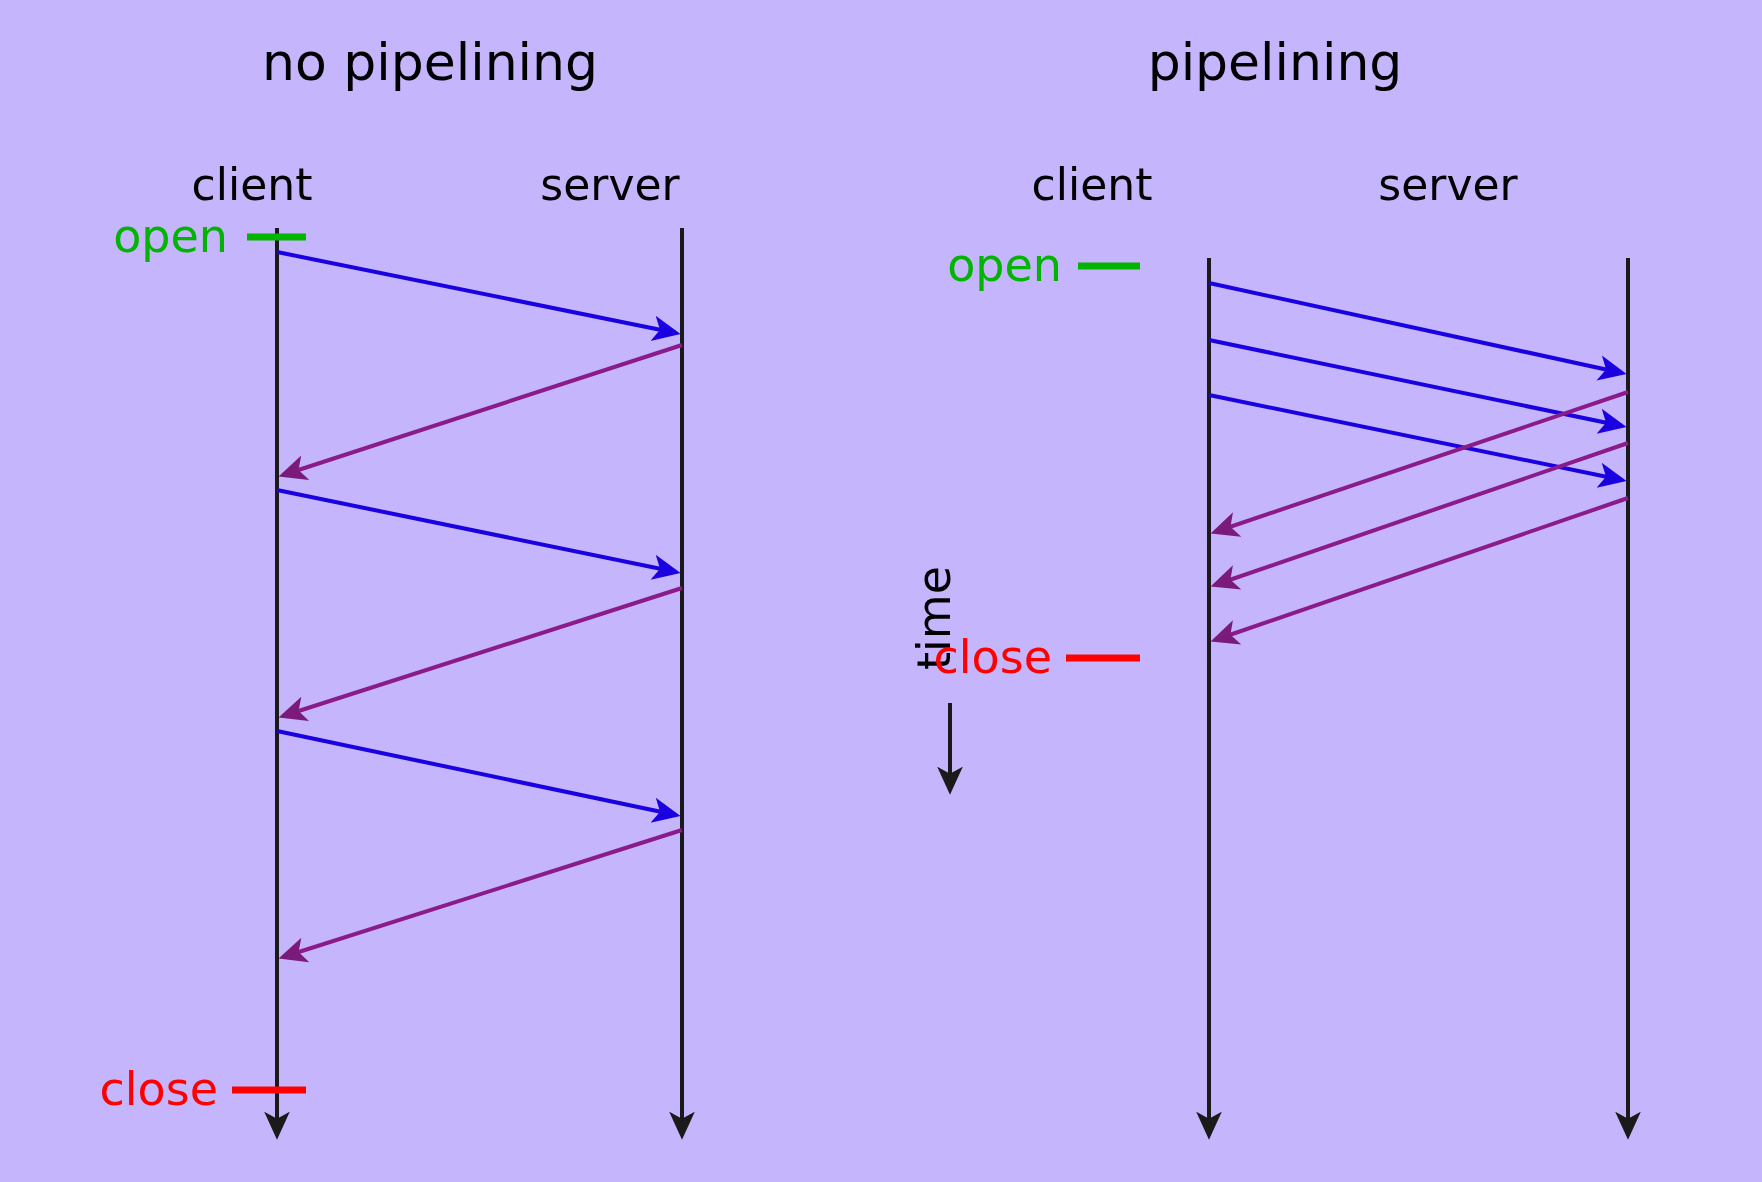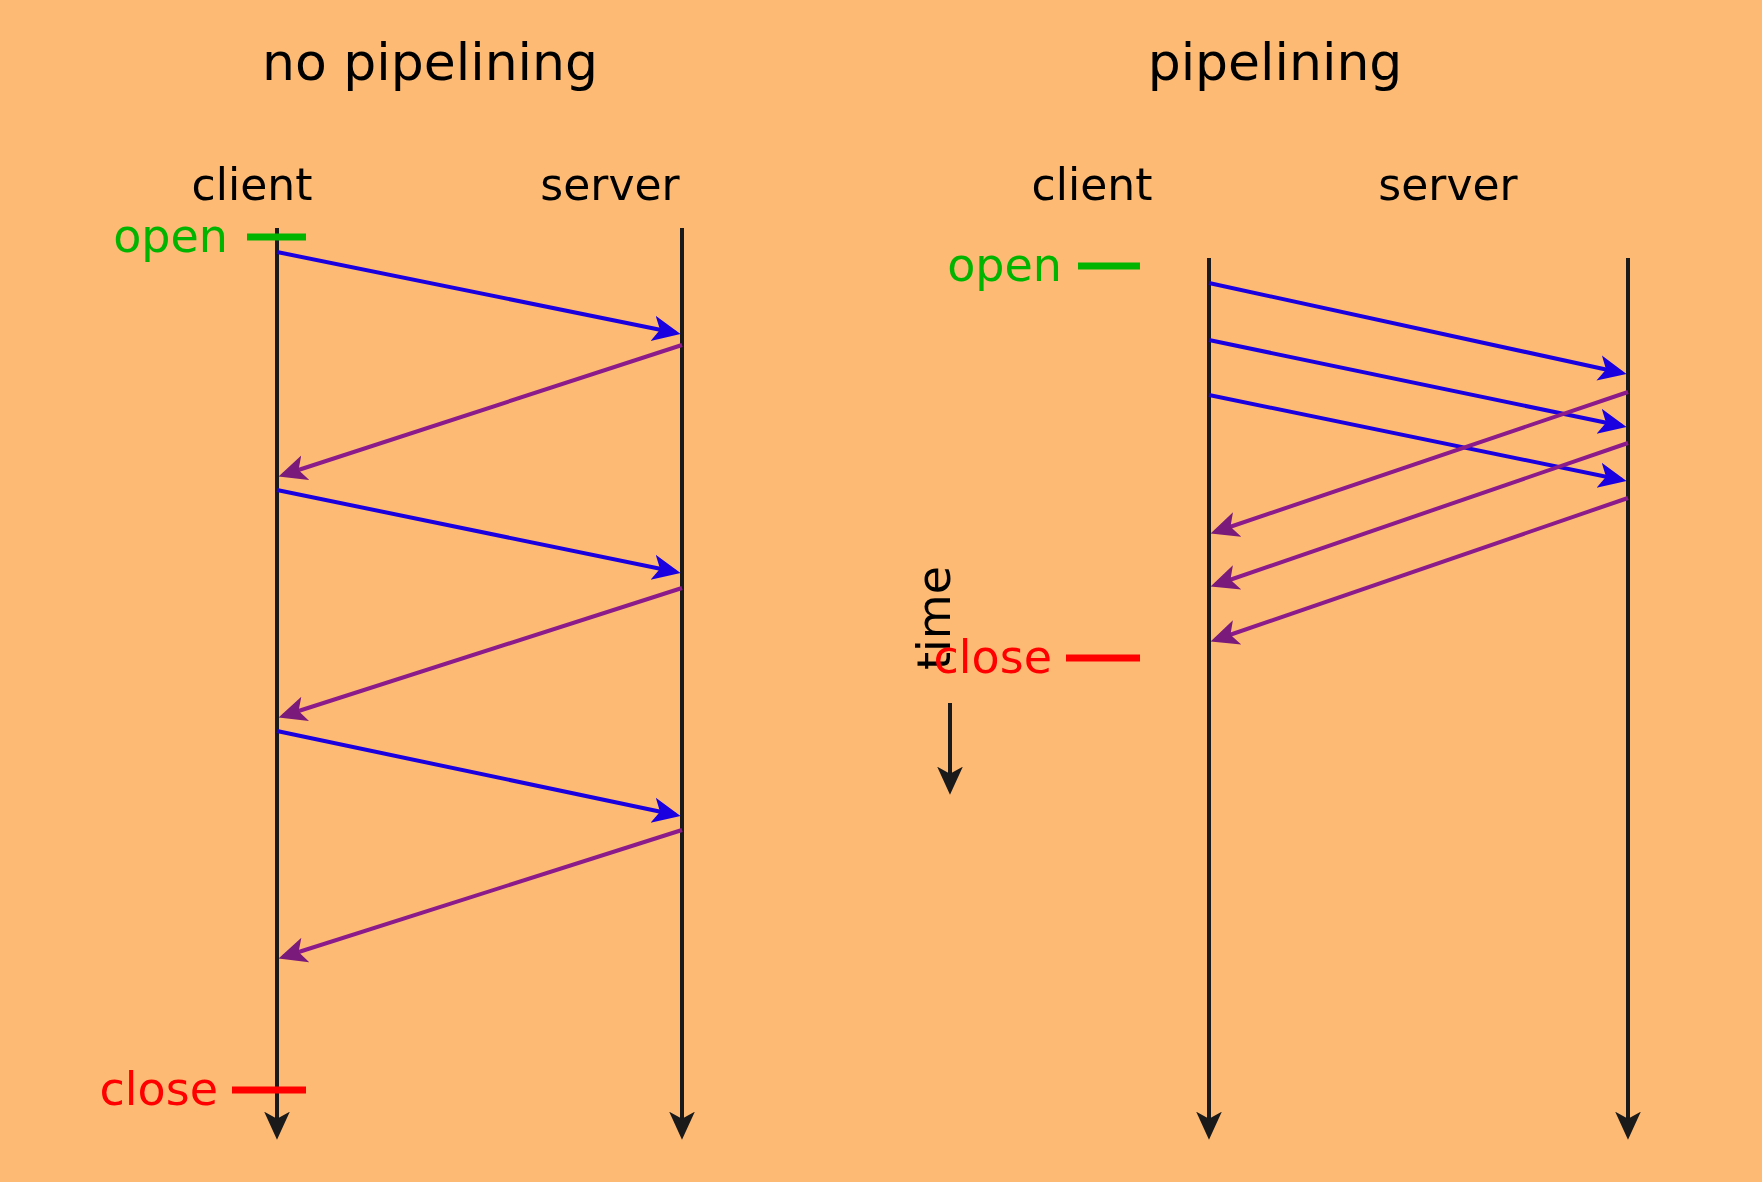--- a/index.html
+++ b/index.html
@@ -10,21 +10,21 @@
   body {
     width: 1762px;
     height: 1182px;
     font-family: "DejaVu Sans", sans-serif;
     overflow: hidden;
   }
   #diagram-root {
     position: relative;
     width: 1762px;
     height: 1182px;
-    background: #fdba74;
+    background: #c4b5fd;
   }
   svg#seq-svg {
     display: block;
     width: 1762px;
     height: 1182px;
   }
   .title-text {
     font-family: "DejaVu Sans", sans-serif;
     font-size: 52px;
     fill: #000000;

